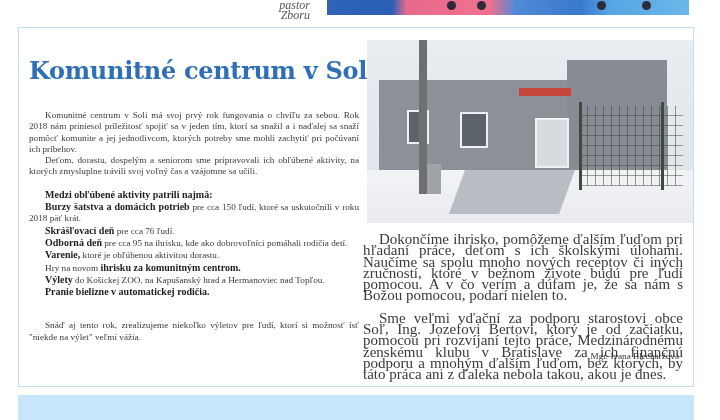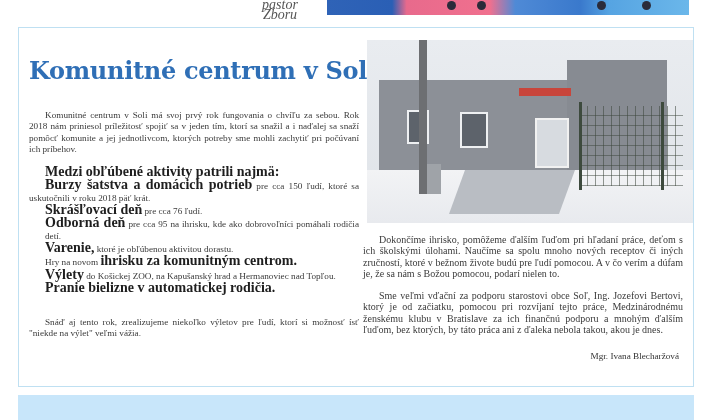--- a/index.html
+++ b/index.html
@@ -6,21 +6,21 @@
   body {
     width: 720px; height: 420px; overflow: hidden;
     background: #ffffff;
     font-family: "Liberation Serif", "DejaVu Serif", serif;
     color: #3a3a3a;
     position: relative;
   }
   .top-strip { position: absolute; top: 0; left: 0; width: 720px; height: 20px; }
   .top-caption {
     position: absolute; top: 0; left: 250px; width: 60px;
-    font-style: italic; font-size: 14px; color: #555; line-height: 10px; text-align: center;
+    font-style: italic; font-size: 12px; color: #555; line-height: 10px; text-align: right;
   }
   .top-image {
     position: absolute; top: 0; left: 327px; width: 362px; height: 15px;
     background: linear-gradient(90deg, #2f63b7 0%, #2a5fb5 18%, #e86a8c 22%, #f0708e 45%, #4f8ad6 52%, #3a79cc 70%, #56a4e2 78%, #6bb7ea 100%);
     overflow: hidden;
   }
   .top-image .dot { position: absolute; width: 9px; height: 9px; border-radius: 50%; background: #2b2b3a; top: 1px; }
 
   .article {
     position: absolute; top: 27px; left: 18px; width: 676px; height: 360px;
@@ -33,24 +33,24 @@
     font-size: 24px; color: #2f6fb6; letter-spacing: -0.3px; white-space: nowrap;
   }
   .col-left {
     position: absolute; top: 46px; left: 10px; width: 330px;
     font-size: 9.2px; line-height: 11.3px; margin-top: 36px;
   }
   .col-left p, .col-right p { margin: 0; text-indent: 16px; text-align: justify; }
   .col-left .gap { height: 11px; }
   .col-left .item { margin: 0; padding-left: 16px; text-indent: 0; }
   .col-left .item.wrap { padding-left: 0; text-indent: 16px; }
-  .b { font-weight: bold; color: #1e1e1e; font-size: 14px; font-family: Liberation Serif, serif; }
+  .b { font-weight: bold; color: #1e1e1e; font-size: 10px; font-family: Liberation Serif, serif; }
   .col-right {
     position: absolute; top: 206px; left: 344px; width: 320px;
-    font-size: 10px; line-height: 11.3px;
+    font-size: 15px; line-height: 11.3px;
   }
   .signature {
     position: absolute; top: 322px; right: 14px; text-align: right;
     font-size: 9.2px; line-height: 12px; color: #333;
   }
 
   .photo {
     position: absolute; top: 12px; left: 348px; width: 326px; height: 183px;
     background: #e6e9ee; overflow: hidden;
   }
@@ -85,20 +85,21 @@
     <span class="dot" style="left:270px"></span>
     <span class="dot" style="left:315px"></span>
   </div>
 </div>
 
 <div class="article">
   <h1 class="title">Komunitné centrum v Soli</h1>
 
   <div class="col-left">
     <p>Komunitné centrum v Soli má svoj prvý rok fungovania o chvíľu za sebou. Rok 2018 nám priniesol príležitosť spojiť sa v jeden tím, ktorí sa snažil a i naďalej sa snaží pomôcť komunite a jej jednotlivcom, ktorých potreby sme mohli zachytiť pri počúvaní ich príbehov.</p>
+    <p>Deťom, dorastu, dospelým a seniorom sme pripravovali ich obľúbené aktivity, na ktorých zmysluplne trávili svoj voľný čas a vzájomne sa učili.</p>
     <div class="gap"></div>
     <p class="item"><span class="b">Medzi obľúbené aktivity patrili najmä:</span></p>
     <p class="item wrap"><span class="b">Burzy šatstva a domácich potrieb</span><span> pre cca 150 ľudí, ktoré sa uskutočnili v roku 2018 päť krát.</span></p>
     <p class="item"><span class="b">Skrášľovací deň</span><span> pre cca 76 ľudí.</span></p>
     <p class="item"><span class="b">Odborná deň</span><span> pre cca 95 na ihrisku, kde ako dobrovoľníci pomáhali rodičia detí.</span></p>
     <p class="item"><span class="b">Varenie,</span><span> ktoré je obľúbenou aktivitou dorastu.</span></p>
     <p class="item"><span>Hry na novom </span><span class="b">ihrisku za komunitným centrom.</span></p>
     <p class="item"><span class="b">Výlety</span><span> do Košickej ZOO, na Kapušanský hrad a Hermanoviec nad Topľou.</span></p>
     <p class="item"><span class="b">Pranie bielizne v automatickej rodičia.</span></p>
     <div class="gap"></div>

